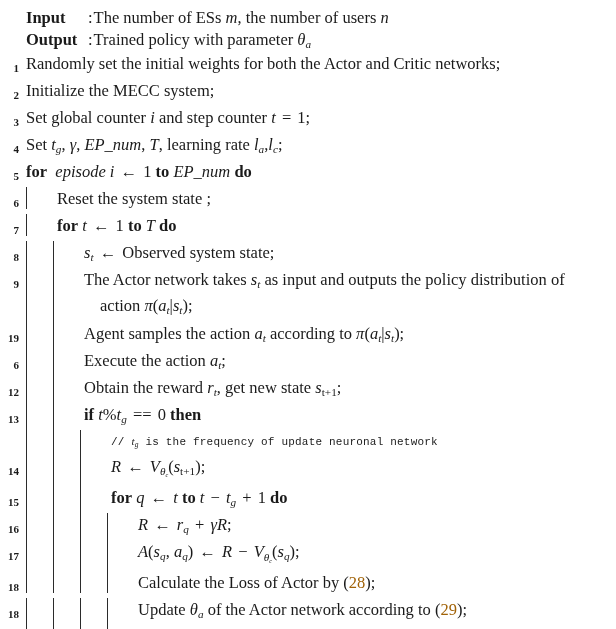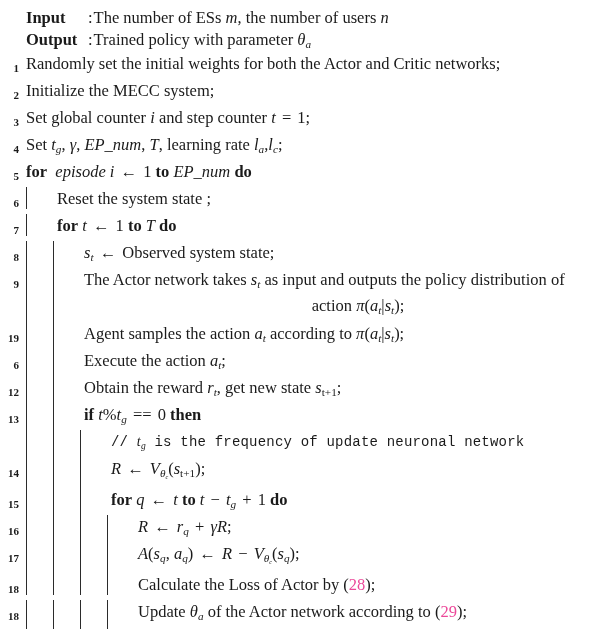--- a/index.html
+++ b/index.html
@@ -77,45 +77,44 @@
   .txt {
     flex: 1 1 auto;
     padding-left: 4px;
     padding-top: 1px;
     min-width: 0;
     white-space: normal;
   }
   .cont {
     display: block;
     padding-left: 16px;
-    text-align: center;
   }
 
   b.kw { font-weight: bold; }
-  .ref { color: #ec4899; }
+  .ref { color: #a16207; }
 
   
   .mi { font-style: italic; font-family: "Liberation Serif","DejaVu Serif",serif; }
   .sub {
     font-size: 0.68em;
     vertical-align: -0.28em;
     font-style: italic;
   }
   .sub .up { font-style: normal; text-align: right; }
   .subsub {
     font-size: 0.55em;
     vertical-align: -0.3em;
     font-style: italic;
   }
   .arrow { font-style: normal; padding: 0 2px; }
   .op { font-style: normal; padding: 0 2px; }
 
   .comment {
     font-family: "Liberation Mono", "DejaVu Sans Mono", monospace;
-    font-size: 14px;
+    font-size: 11px;
     letter-spacing: 0.2px;
   }
   .comment .mi { font-family: "Liberation Serif","DejaVu Serif",serif; }
 </style>
 </head>
 <body>
 
 <div id="algo">
 
   <div class="hdr-row">

